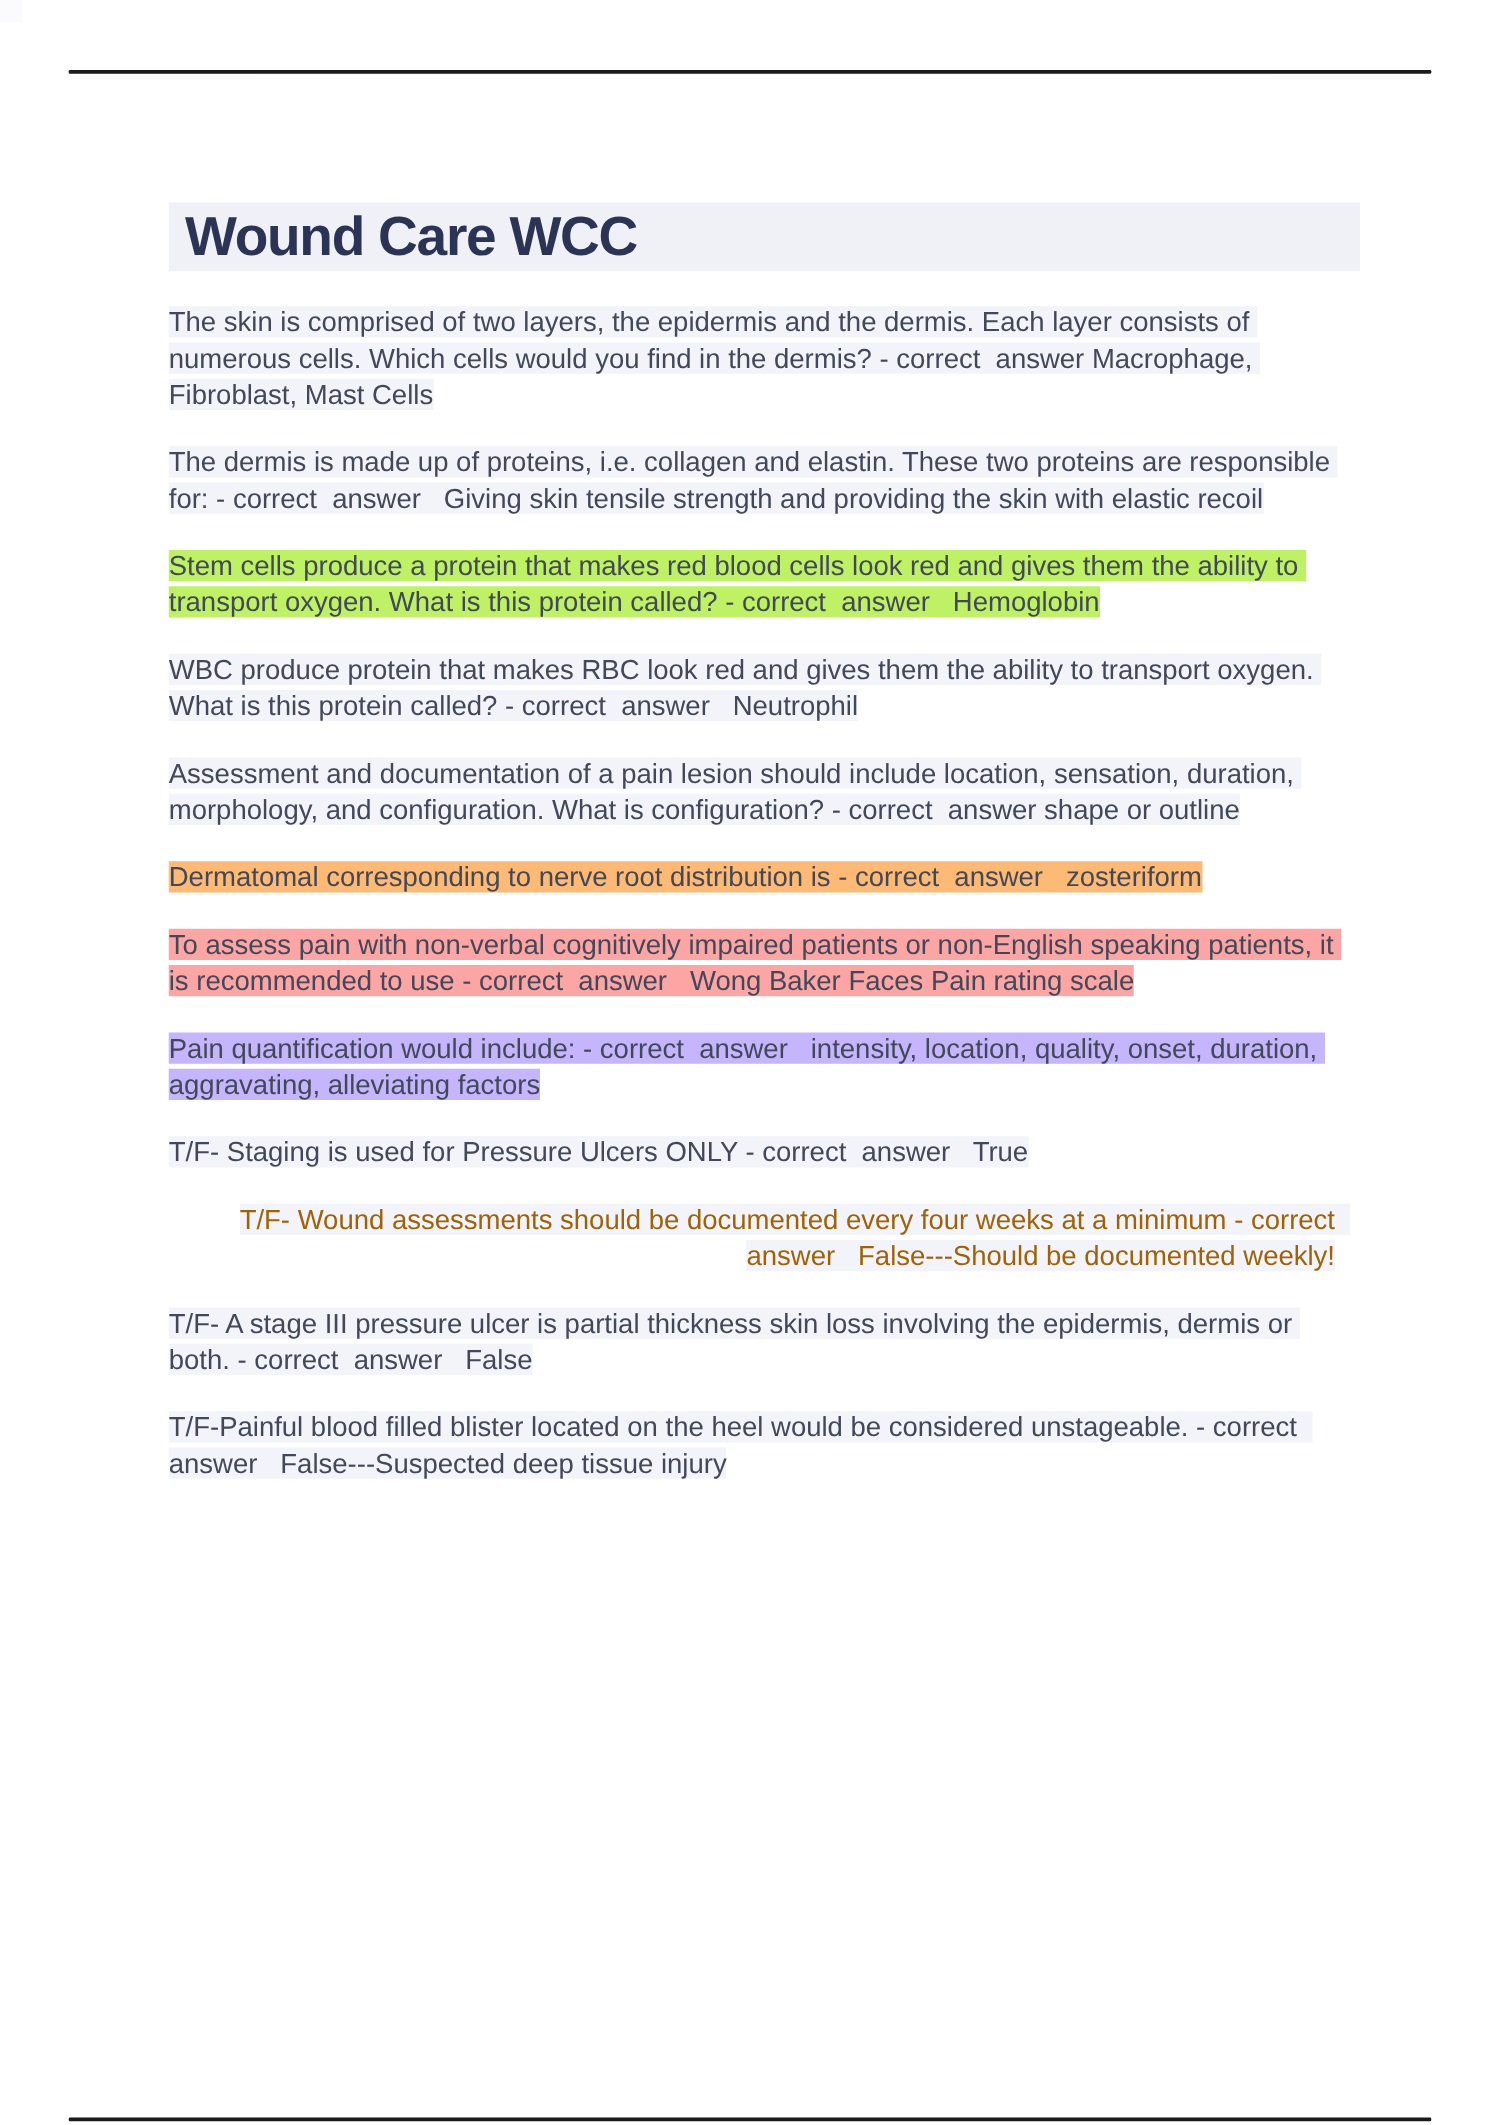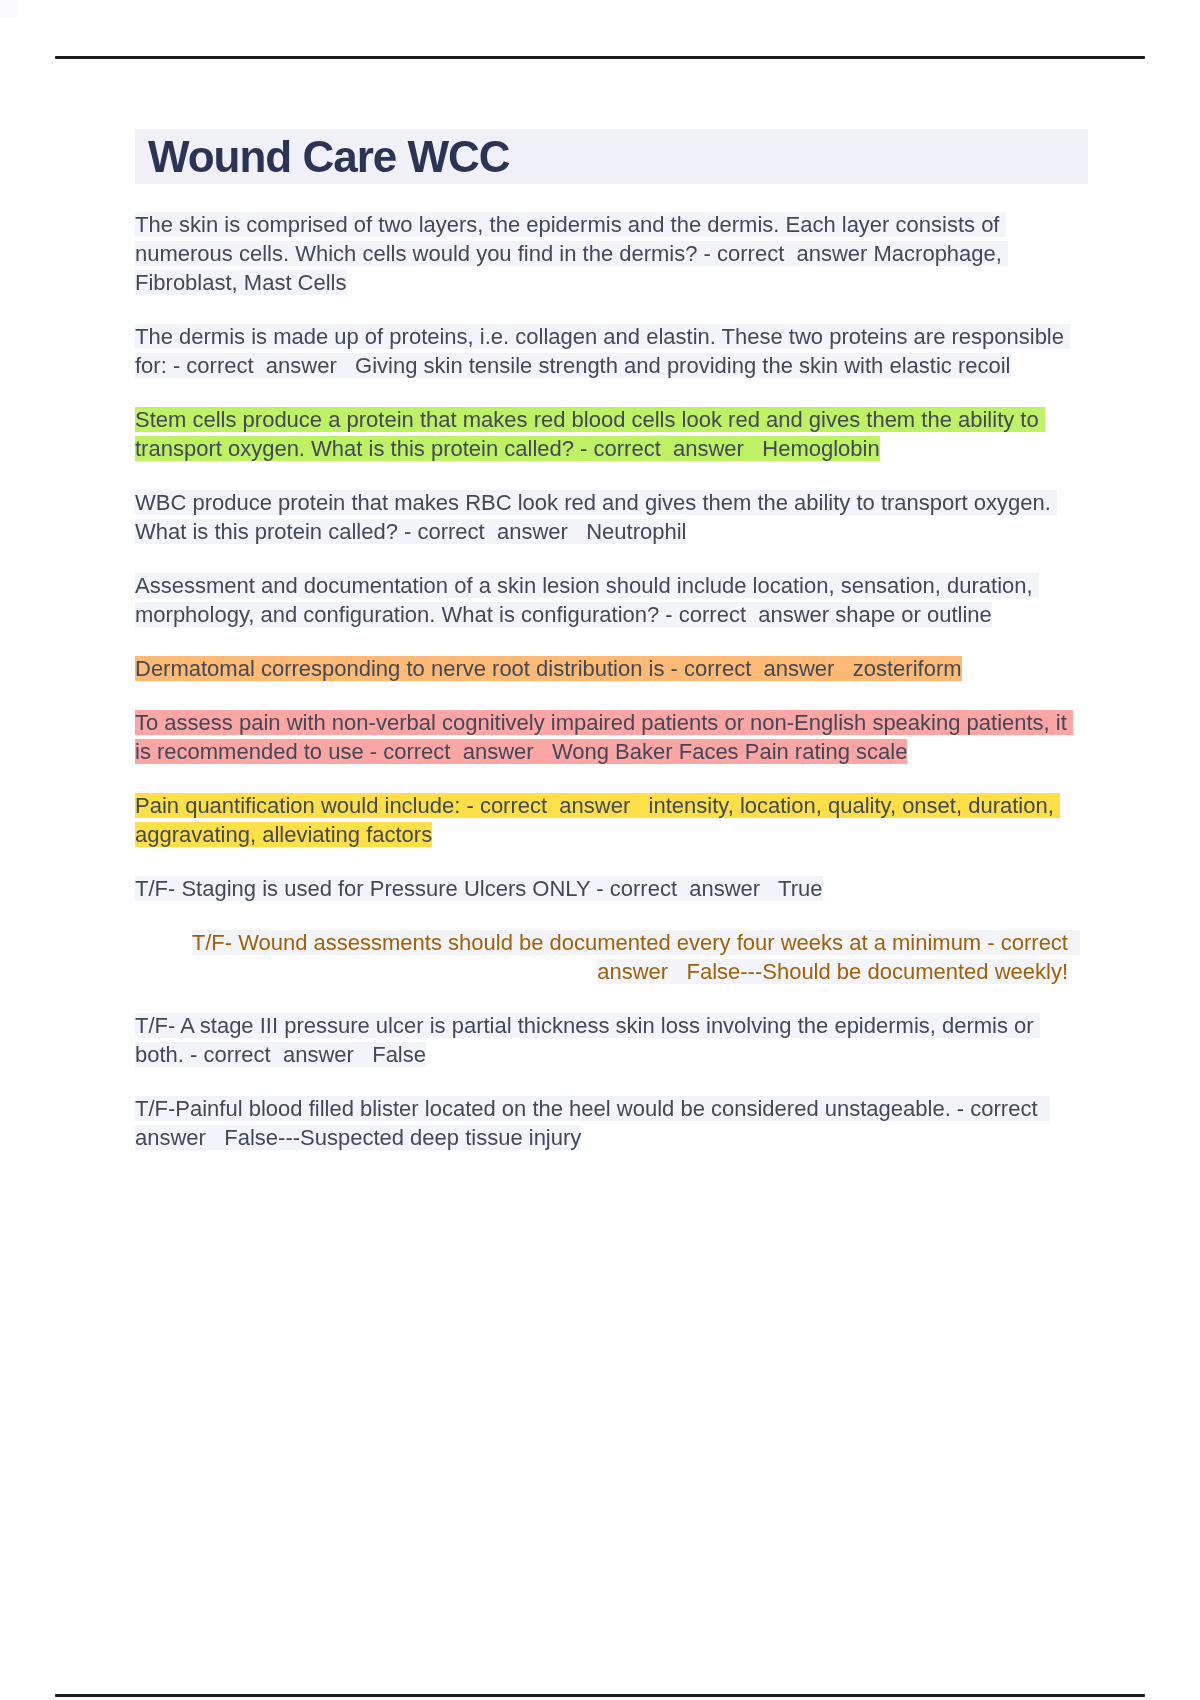--- a/index.html
+++ b/index.html
@@ -19,21 +19,21 @@
     left: 55px;
     width: 1090px;
     height: 3px;
     border-radius: 1px;
   }
   .rule-top { top: 56px; }
   .rule-bottom { top: 1694px; }
   .content {
     position: absolute;
     left: 135px;
-    top: 129px;
+    top: 162px;
     width: 933px;
   }
   .title-bar {
     width: 953px;
     height: 55px;
     display: flex;
     align-items: center;
     padding-left: 13px;
     box-sizing: border-box;
   }
@@ -72,24 +72,24 @@
 
 <div class="content">
   <div class="title-bar" style="background: rgb(239, 241, 246);">
     <span class="title-text" style="color: rgb(43, 52, 84);">Wound Care WCC</span>
   </div>
   <div class="paragraphs">
       <p style="color: rgb(67, 72, 89);"><span class="hl" style="background: rgb(242, 244, 249);">The skin is comprised of two layers, the epidermis and the dermis. Each layer consists of numerous cells. Which cells would you find in the dermis? - correct  answer Macrophage, Fibroblast, Mast Cells</span></p>
       <p style="color: rgb(67, 72, 89);"><span class="hl" style="background: rgb(242, 244, 249); text-align: right;">The dermis is made up of proteins, i.e. collagen and elastin. These two proteins are responsible for: - correct  answer   Giving skin tensile strength and providing the skin with elastic recoil</span></p>
       <p style="color: rgb(67, 72, 89);"><span class="hl" style="background: #bef264;">Stem cells produce a protein that makes red blood cells look red and gives them the ability to transport oxygen. What is this protein called? - correct  answer   Hemoglobin</span></p>
       <p style="color: rgb(67, 72, 89);"><span class="hl" style="background: rgb(242, 244, 249);">WBC produce protein that makes RBC look red and gives them the ability to transport oxygen. What is this protein called? - correct  answer   Neutrophil</span></p>
-      <p style="color: rgb(67, 72, 89);"><span class="hl" style="background: rgb(242, 244, 249);">Assessment and documentation of a skin lesion should include location, sensation, duration, morphology, and configuration. What is configuration? - correct  answer shape or outline</span></p>
+      <p style="color: rgb(67, 72, 89);"><span class="hl" style="background: rgb(242, 244, 249);">Assessment and documentation of a pain lesion should include location, sensation, duration, morphology, and configuration. What is configuration? - correct  answer shape or outline</span></p>
       <p style="color: rgb(67, 72, 89);"><span class="hl" style="background: #fdba74;">Dermatomal corresponding to nerve root distribution is - correct  answer   zosteriform</span></p>
       <p style="color: rgb(67, 72, 89);"><span class="hl" style="background: #fca5a5;">To assess pain with non-verbal cognitively impaired patients or non-English speaking patients, it is recommended to use - correct  answer   Wong Baker Faces Pain rating scale</span></p>
-      <p style="color: rgb(67, 72, 89);"><span class="hl" style="background: #fde047;">Pain quantification would include: - correct  answer   intensity, location, quality, onset, duration, aggravating, alleviating factors</span></p>
+      <p style="color: rgb(67, 72, 89);"><span class="hl" style="background: #c4b5fd;">Pain quantification would include: - correct  answer   intensity, location, quality, onset, duration, aggravating, alleviating factors</span></p>
       <p style="color: rgb(67, 72, 89);"><span class="hl" style="background: rgb(242, 244, 249);">T/F- Staging is used for Pressure Ulcers ONLY - correct  answer   True</span></p>
       <p style="color: #a16207; text-align: right;"><span class="hl" style="background: rgb(242, 244, 249);">T/F- Wound assessments should be documented every four weeks at a minimum - correct  answer   False---Should be documented weekly!</span></p>
       <p style="color: rgb(67, 72, 89);"><span class="hl" style="background: rgb(242, 244, 249);">T/F- A stage III pressure ulcer is partial thickness skin loss involving the epidermis, dermis or both. - correct  answer   False</span></p>
       <p style="color: rgb(67, 72, 89);"><span class="hl" style="background: rgb(242, 244, 249);">T/F-Painful blood filled blister located on the heel would be considered unstageable. - correct  answer   False---Suspected deep tissue injury</span></p>
     </div>
 </div>
 
 <div class="rule rule-bottom" style="background: rgb(27, 27, 27);"></div>
 
 </body></html>

